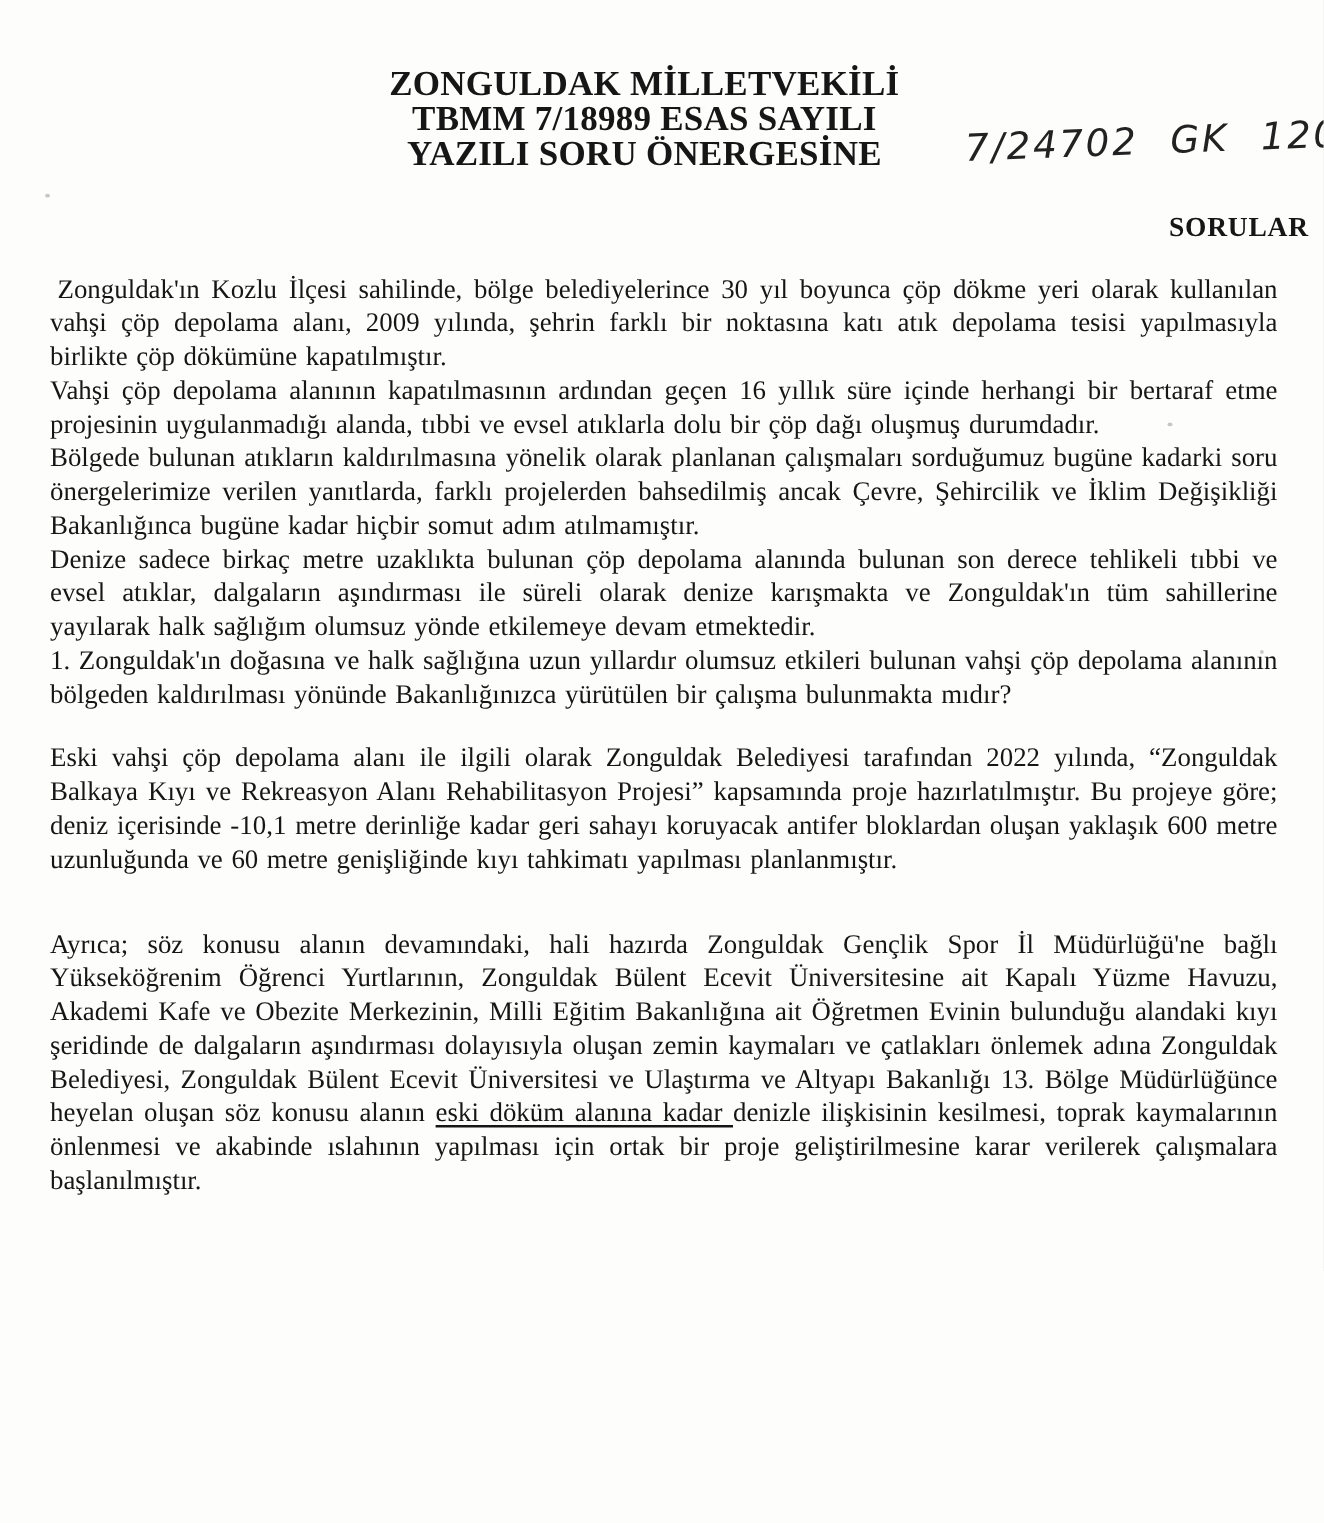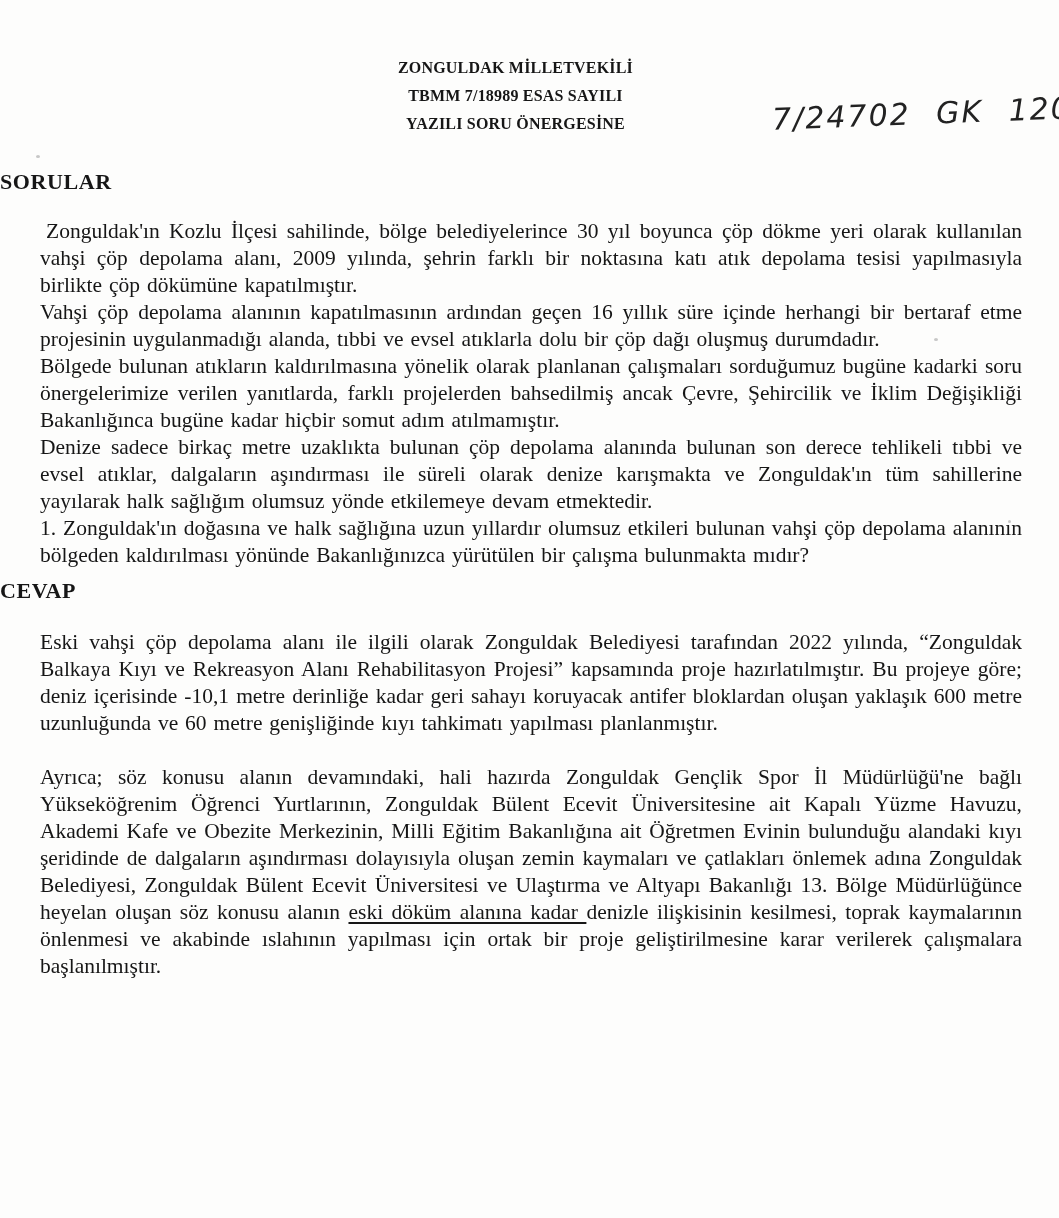--- a/index.html
+++ b/index.html
@@ -18,21 +18,21 @@
     font-family: "Liberation Serif", serif;
     overflow: hidden;
     box-sizing: border-box;
   }
 
   
   .doc-title {
     padding-top: 54px;
     padding-right: 28px; 
     text-align: center;
-    font-size: 16px;
+    font-size: 28px;
     font-weight: 700;
     line-height: 28px;
     letter-spacing: 0.2px;
   }
 
   
   .handwritten {
     position: absolute;
     top: 96px;
     left: 772px;
@@ -42,43 +42,43 @@
     letter-spacing: 2px;
     word-spacing: 14px;
     color: #222;
     transform: rotate(-2.2deg);
     white-space: nowrap;
   }
 
   
   .section-heading {
     margin: 0;
-    padding-right: 30px;
-    text-align: left;
+    padding-right: 12px;
+    text-align: right;
     font-size: 22px;
     font-weight: 700;
     letter-spacing: 0.6px;
     line-height: 28px;
   }
   #sorular-heading { margin-top: 30px; }
   #cevap-heading   { margin-top: 8px; }
 
   
   .body-text {
     margin: 0 37px 0 40px;
     font-size: 21.5px;
     line-height: 27px;
     text-align: justify;
     word-spacing: 1.5px;
   }
   #sorular-body { margin-top: 22px; }
   #cevap-body   { margin-top: 24px; }
   .body-text p { margin: 0; }
   #sorular-body p:first-child { text-indent: 6px; }
-  #cevap-body p + p { margin-top: 27px; }
+  #cevap-body p + p { margin-top: 41px; }
 
   .u {
     text-decoration: underline;
     text-underline-offset: 3px;
     text-decoration-thickness: 1.5px;
   }
 
   
   .speck {
     position: absolute;
@@ -102,21 +102,20 @@
 
   <h2 class="section-heading" id="sorular-heading">SORULAR</h2>
   <div class="body-text" id="sorular-body">
       <p><span>Zonguldak'ın Kozlu İlçesi sahilinde, bölge belediyelerince 30 yıl boyunca çöp dökme yeri olarak kullanılan vahşi çöp depolama alanı, 2009 yılında, şehrin farklı bir noktasına katı atık depolama tesisi yapılmasıyla birlikte çöp dökümüne kapatılmıştır.</span></p>
       <p><span>Vahşi çöp depolama alanının kapatılmasının ardından geçen 16 yıllık süre içinde herhangi bir bertaraf etme projesinin uygulanmadığı alanda, tıbbi ve evsel atıklarla dolu bir çöp dağı oluşmuş durumdadır.</span></p>
       <p><span>Bölgede bulunan atıkların kaldırılmasına yönelik olarak planlanan çalışmaları sorduğumuz bugüne kadarki soru önergelerimize verilen yanıtlarda, farklı projelerden bahsedilmiş ancak Çevre, Şehircilik ve İklim Değişikliği Bakanlığınca bugüne kadar hiçbir somut adım atılmamıştır.</span></p>
       <p><span>Denize sadece birkaç metre uzaklıkta bulunan çöp depolama alanında bulunan son derece tehlikeli tıbbi ve evsel atıklar, dalgaların aşındırması ile süreli olarak denize karışmakta ve Zonguldak'ın tüm sahillerine yayılarak halk sağlığım olumsuz yönde etkilemeye devam etmektedir.</span></p>
       <p><span>1. Zonguldak'ın doğasına ve halk sağlığına uzun yıllardır olumsuz etkileri bulunan vahşi çöp depolama alanının bölgeden kaldırılması yönünde Bakanlığınızca yürütülen bir çalışma bulunmakta mıdır?</span></p>
     </div>
 
-  <h2 class="section-heading" id="cevap-heading">CEVAP</h2>
   <div class="body-text" id="cevap-body">
       <p><span>Eski vahşi çöp depolama alanı ile ilgili olarak Zonguldak Belediyesi tarafından 2022 yılında, “Zonguldak Balkaya Kıyı ve Rekreasyon Alanı Rehabilitasyon Projesi” kapsamında proje hazırlatılmıştır. Bu projeye göre; deniz içerisinde -10,1 metre derinliğe kadar geri sahayı koruyacak antifer bloklardan oluşan yaklaşık 600 metre uzunluğunda ve 60 metre genişliğinde kıyı tahkimatı yapılması planlanmıştır.</span></p>
       <p><span>Ayrıca; söz konusu alanın devamındaki, hali hazırda Zonguldak Gençlik Spor İl Müdürlüğü'ne bağlı Yükseköğrenim Öğrenci Yurtlarının, Zonguldak Bülent Ecevit Üniversitesine ait Kapalı Yüzme Havuzu, Akademi Kafe ve Obezite Merkezinin, Milli Eğitim Bakanlığına ait Öğretmen Evinin bulunduğu alandaki kıyı şeridinde de dalgaların aşındırması dolayısıyla oluşan zemin kaymaları ve çatlakları önlemek adına Zonguldak Belediyesi, Zonguldak Bülent Ecevit Üniversitesi ve Ulaştırma ve Altyapı Bakanlığı 13. Bölge Müdürlüğünce heyelan oluşan söz konusu alanın </span><span class="u">eski döküm alanına kadar </span><span>denizle ilişkisinin kesilmesi, toprak kaymalarının önlenmesi ve akabinde ıslahının yapılması için ortak bir proje geliştirilmesine karar verilerek çalışmalara başlanılmıştır.</span></p>
     </div>
 
   <span class="speck" style="left:36px;  top:155px; width:4px; height:3px;"></span>
   <span class="speck" style="left:934px; top:338px; width:4px; height:3px;"></span>
   <span class="speck" style="left:1008px;top:520px; width:3px; height:3px;"></span>
 </div>
 

